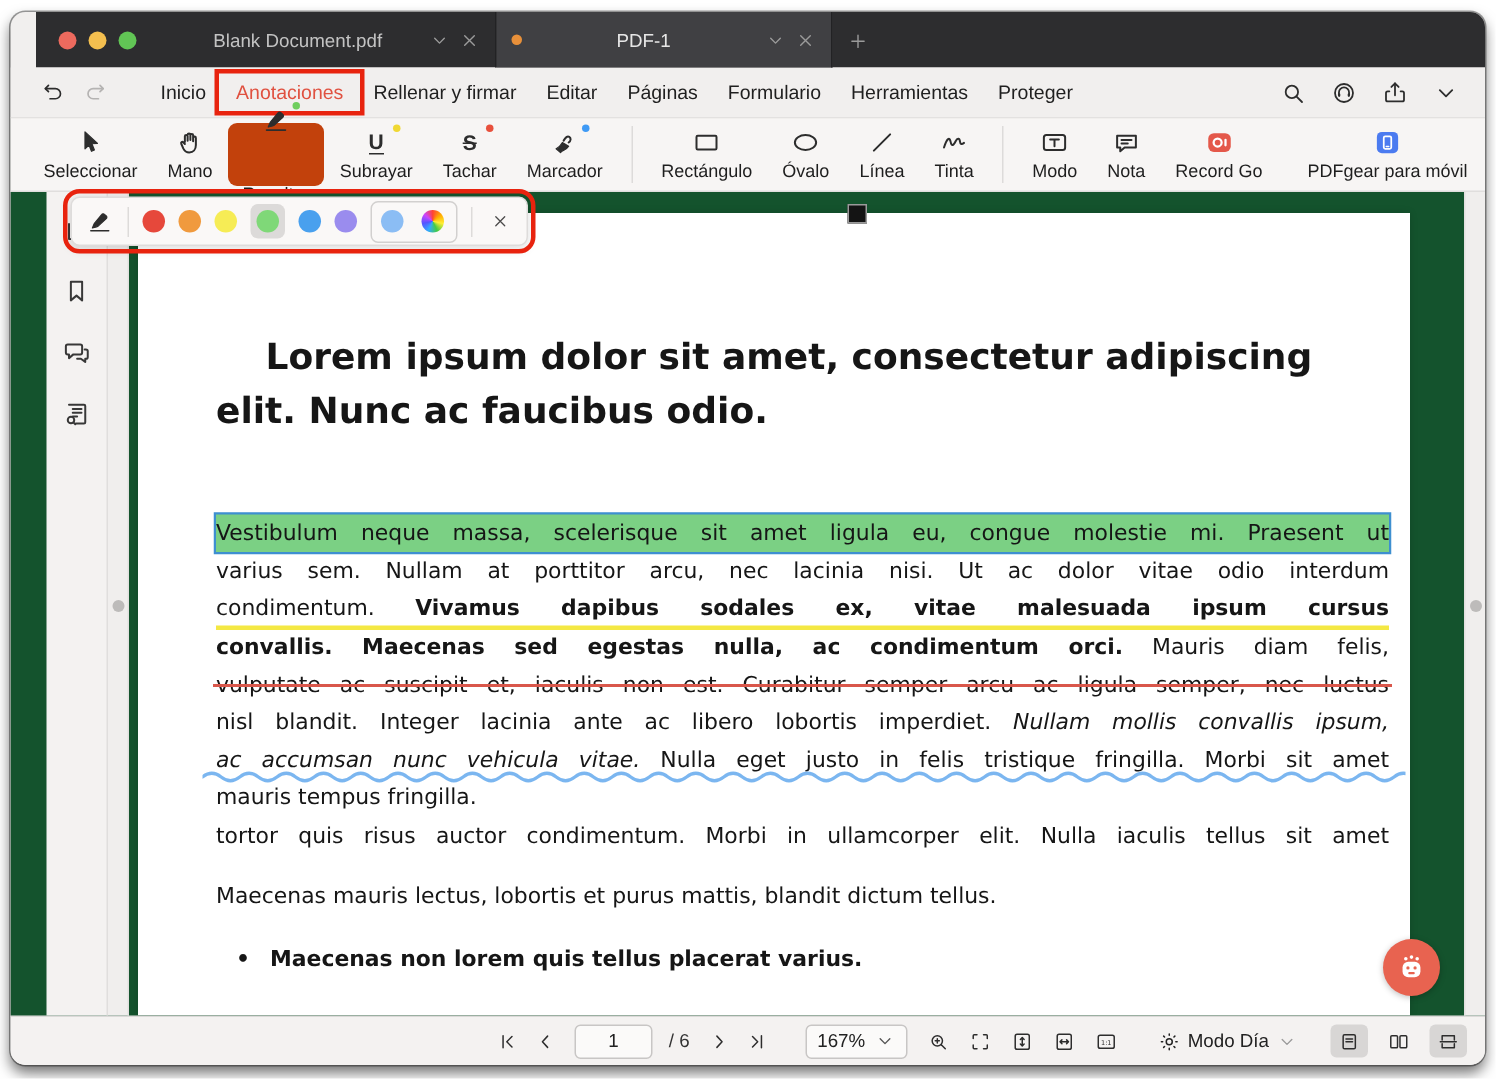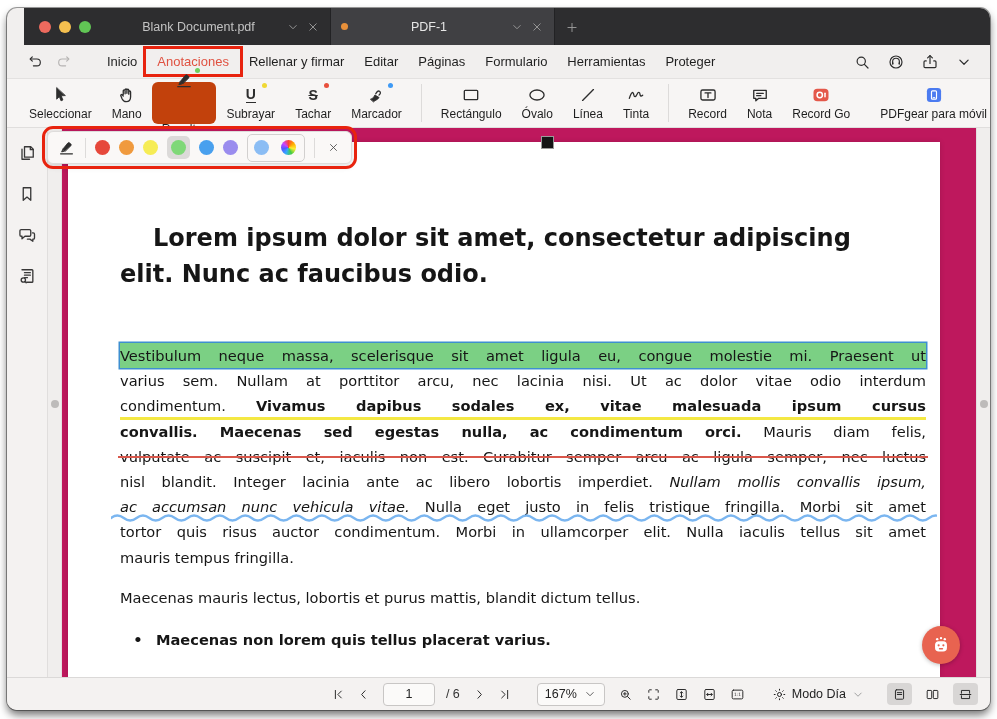--- a/index.html
+++ b/index.html
@@ -48,21 +48,21 @@
   .ticonwrap{position:relative;display:inline-flex;}
   .tooldot{position:absolute;top:-2px;right:-6px;width:5px;height:5px;border-radius:50%;}
   .vsep{width:1px;height:38px;background:#dddbda;margin:0 9px;flex:0 0 auto;}
   .toolbar-right{margin-left:auto;display:flex;align-items:center;gap:10px;}
   .icn{display:inline-flex;width:20px;height:20px;align-items:center;justify-content:center;color:#2d2d2d;}
   .icn svg{width:20px;height:20px;}
   .gU{font:600 14px "Liberation Sans",sans-serif;border-bottom:1.5px solid currentColor;line-height:1.05;}
   .gS{font:600 14px "Liberation Sans",sans-serif;text-decoration:line-through;line-height:1.05;}
 
   
-  .content{flex:1;display:flex;min-height:0;position:relative;background:#be185d;}
+  .content{flex:1;display:flex;min-height:0;position:relative;background:#14532d;padding-left:24px;}
   .sidebar{width:40px;background:#f4f2f1;border-right:1px solid #e0dedd;display:flex;
            flex-direction:column;align-items:center;padding-top:12px;gap:15px;flex:0 0 auto;}
   .side-btn{width:26px;height:26px;display:flex;align-items:center;justify-content:center;color:#383838;}
   .side-btn svg{width:20px;height:20px;}
   .splitter{width:13px;background:#f0eeed;position:relative;flex:0 0 auto;}
   .splitter.left{border-right:1px solid #e2e0df;}
   .splitter.right{border-left:1px solid #e2e0df;}
   .splitter .grip{position:absolute;left:50%;top:272px;width:8px;height:8px;margin-left:-4px;
                   border-radius:50%;background:#bdbbba;}
   .viewport{flex:1;position:relative;overflow:hidden;}
@@ -341,21 +341,21 @@
         <div class="vsep"></div>
         <div class="tool">
           <span class="ticonwrap">
             <span class="icn">
               <svg viewBox="0 0 24 24" fill="none" stroke="currentColor" stroke-width="1.6" stroke-linecap="round" stroke-linejoin="round">
                 <rect x="3.5" y="6" width="17" height="12" rx="2"></rect>
                 <path d="M8.5 9.5h7M12 9.5V15"></path>
               </svg>
             </span>
           </span>
-          <span class="tlabel">Record</span>
+          <span class="tlabel">Modo</span>
         </div>
         <div class="tool">
           <span class="ticonwrap">
             <span class="icn">
               <svg viewBox="0 0 24 24" fill="none" stroke="currentColor" stroke-width="1.6" stroke-linecap="round" stroke-linejoin="round">
                 <path d="M4.5 6.5h15v9.5h-9l-3.5 3v-3h-2.5z"></path>
                 <path d="M8 10h8M8 12.8h5"></path>
               </svg>
             </span>
           </span>
@@ -434,22 +434,22 @@
           <div class="para1" id="para1">
               <div class="pline hl"><span class="n">Vestibulum neque massa, scelerisque sit amet ligula eu, congue molestie mi. Praesent ut</span></div>
               <div class="pline"><span class="n">varius sem. Nullam at porttitor arcu, nec lacinia nisi. Ut ac dolor vitae odio interdum</span></div>
               <div class="pline uy"><span class="n">condimentum. </span><span class="b">Vivamus dapibus sodales ex, vitae malesuada ipsum cursus</span></div>
               <div class="pline"><span class="b">convallis. Maecenas sed egestas nulla, ac condimentum orci.</span><span class="n"> Mauris diam felis,</span></div>
               <div class="pline sr"><span class="n">vulputate ac suscipit et, iaculis non est. Curabitur semper arcu ac ligula semper, nec luctus</span></div>
               <div class="pline"><span class="n">nisl blandit. Integer lacinia ante ac libero lobortis imperdiet. </span><span class="i">Nullam mollis convallis ipsum,</span></div>
               <div class="pline wb"><span class="i">ac accumsan nunc vehicula vitae.</span><span class="n"> Nulla eget justo in felis tristique fringilla. Morbi sit amet</span><svg class="wave" viewBox="0 0 840 10" preserveAspectRatio="none">
                   <path d="M0 5 q 6.5 -5 13 0 q 6.5 5 13 0 q 6.5 -5 13 0 q 6.5 5 13 0 q 6.5 -5 13 0 q 6.5 5 13 0 q 6.5 -5 13 0 q 6.5 5 13 0 q 6.5 -5 13 0 q 6.5 5 13 0 q 6.5 -5 13 0 q 6.5 5 13 0 q 6.5 -5 13 0 q 6.5 5 13 0 q 6.5 -5 13 0 q 6.5 5 13 0 q 6.5 -5 13 0 q 6.5 5 13 0 q 6.5 -5 13 0 q 6.5 5 13 0 q 6.5 -5 13 0 q 6.5 5 13 0 q 6.5 -5 13 0 q 6.5 5 13 0 q 6.5 -5 13 0 q 6.5 5 13 0 q 6.5 -5 13 0 q 6.5 5 13 0 q 6.5 -5 13 0 q 6.5 5 13 0 q 6.5 -5 13 0 q 6.5 5 13 0 q 6.5 -5 13 0 q 6.5 5 13 0 q 6.5 -5 13 0 q 6.5 5 13 0 q 6.5 -5 13 0 q 6.5 5 13 0 q 6.5 -5 13 0 q 6.5 5 13 0 q 6.5 -5 13 0 q 6.5 5 13 0 q 6.5 -5 13 0 q 6.5 5 13 0 q 6.5 -5 13 0 q 6.5 5 13 0 q 6.5 -5 13 0 q 6.5 5 13 0 q 6.5 -5 13 0 q 6.5 5 13 0 q 6.5 -5 13 0 q 6.5 5 13 0 q 6.5 -5 13 0 q 6.5 5 13 0 q 6.5 -5 13 0 q 6.5 5 13 0 q 6.5 -5 13 0 q 6.5 5 13 0 q 6.5 -5 13 0 q 6.5 5 13 0 q 6.5 -5 13 0 q 6.5 5 13 0 q 6.5 -5 13 0 q 6.5 5 13 0 q 6.5 -5 13 0 q 6.5 5 13 0" fill="none" stroke="#74b2ef" stroke-width="2.3" stroke-linecap="round" opacity="0.95"></path>
                 </svg></div>
+              <div class="pline pl-last"><span class="n">mauris tempus fringilla.</span></div>
               <div class="pline"><span class="n">tortor quis risus auctor condimentum. Morbi in ullamcorper elit. Nulla iaculis tellus sit amet</span></div>
-              <div class="pline pl-last"><span class="n">mauris tempus fringilla.</span></div>
             </div>
           <div class="para2">Maecenas mauris lectus, lobortis et purus mattis, blandit dictum tellus.</div>
           <div class="bullet-row">
             <span class="bullet-dot">•</span>
             <span>Maecenas non lorem quis tellus placerat varius.</span>
           </div>
         </div>
       </div>
     </div>
 

